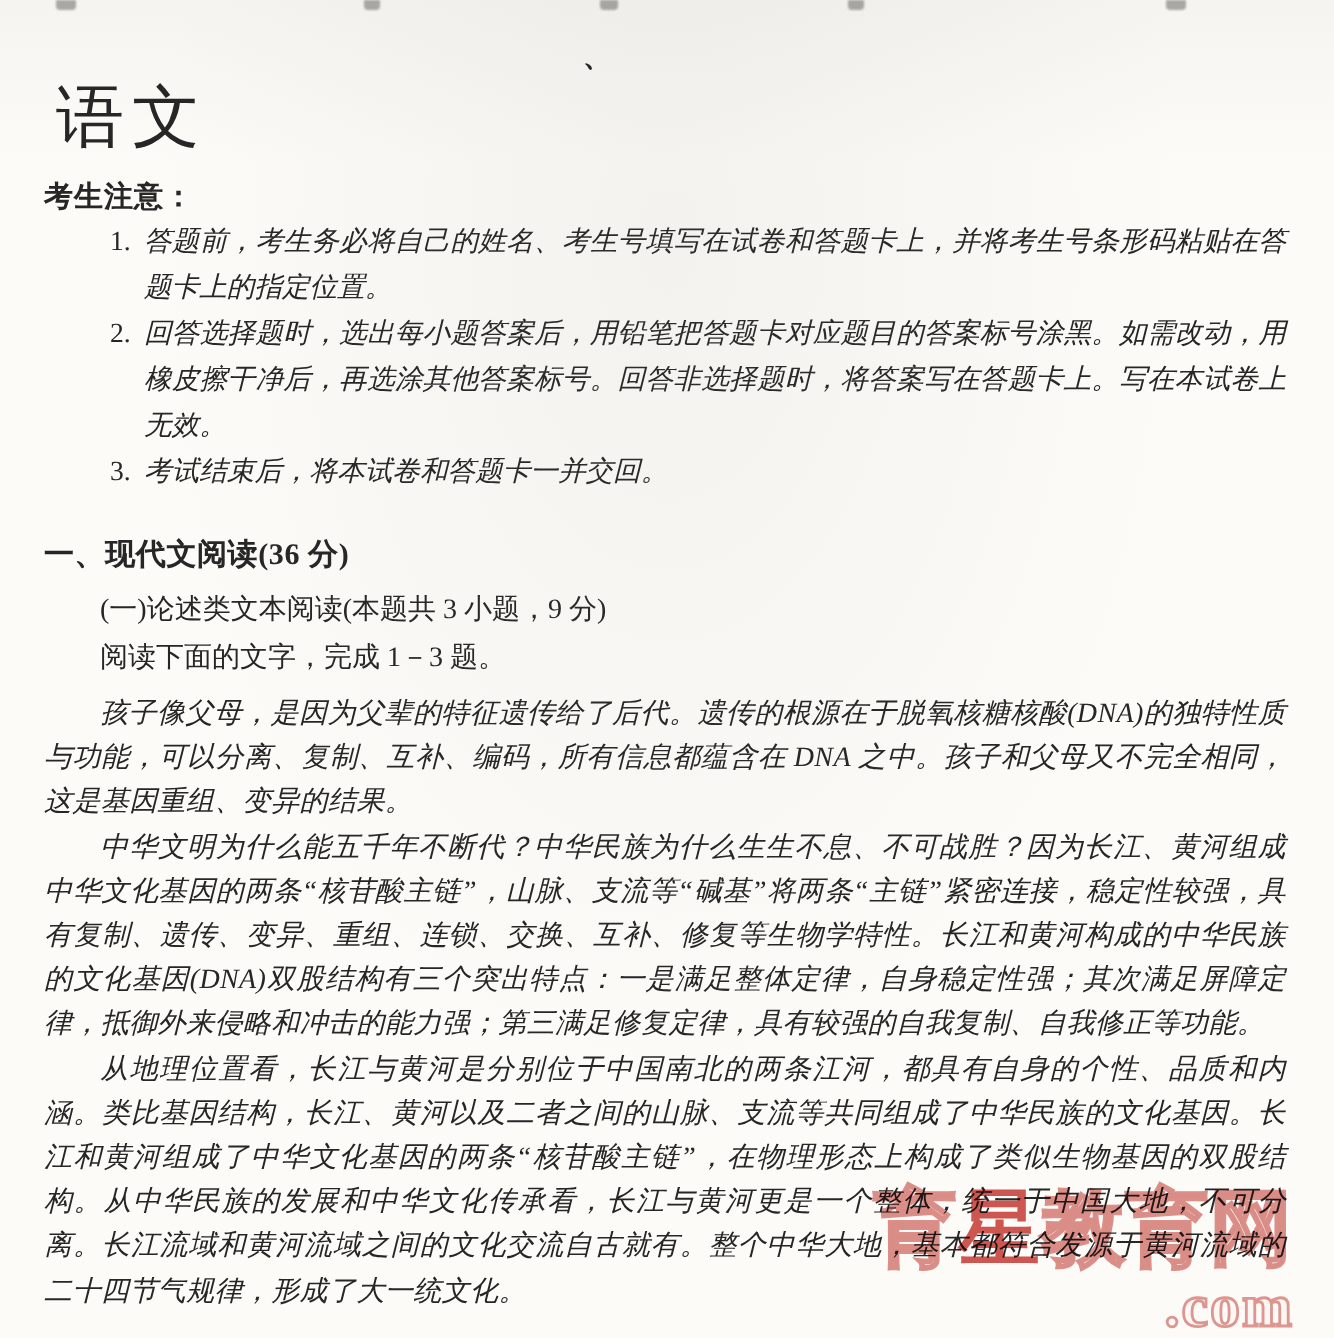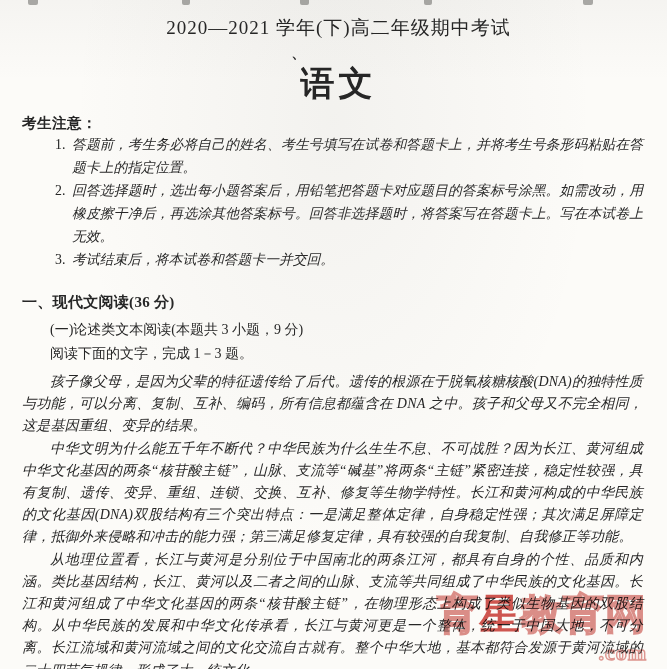--- a/index.html
+++ b/index.html
@@ -48,24 +48,23 @@
   }
   .divider-mark {
     text-align: center;
     font-size: 14px;
     line-height: 14px;
     margin-top: 7px;
     transform: translateX(-34px);
     font-weight: 700;
   }
   .subject-title {
-    text-align: center;
     font-size: 34px;
     line-height: 42px;
-    font-weight: 700;
+    font-weight: 400;
     letter-spacing: 4px;
     margin-top: 2px;
     transform: translateX(6px);
   }
   .notice-heading {
     font-size: 14.5px;
     font-weight: 700;
     line-height: 20px;
     margin-top: 8px;
     letter-spacing: 0.5px;
@@ -137,41 +136,40 @@
     font-weight: 700;
     color: rgba(246, 237, 235, 0.25);
     -webkit-text-stroke: 1.6px rgba(214, 118, 112, 0.8);
     letter-spacing: 1px;
   }
   .wm-char.solid {
     color: rgba(201, 58, 52, 0.85);
     -webkit-text-stroke: 0px;
   }
   .watermark-suffix {
-    font-size: 22px;
+    font-size: 30px;
     font-weight: 700;
     line-height: 28px;
     color: rgba(246, 237, 235, 0.2);
     -webkit-text-stroke: 1.4px rgba(214, 118, 112, 0.75);
     letter-spacing: 1px;
     margin-top: -6px;
   }
 </style>
 </head>
 <body>
 
 <div class="page">
 
   <span class="scan-speck" style="left:28px;width:10px;"></span>
   <span class="scan-speck" style="left:182px;width:8px;"></span>
   <span class="scan-speck" style="left:300px;width:9px;"></span>
   <span class="scan-speck" style="left:424px;width:8px;"></span>
   <span class="scan-speck" style="left:583px;width:10px;"></span>
 
-  <div class="exam-session">2020—2021 学年(下)高二年级期中考试</div>
   <div class="divider-mark">、</div>
   <div class="subject-title">语文</div>
 
   <div class="notice-heading">考生注意：</div>
 
   <div class="notice-list">
     <div class="notice-item">
       <span class="notice-num">1.</span>
       <span class="notice-text">答题前，考生务必将自己的姓名、考生号填写在试卷和答题卡上，并将考生号条形码粘贴在答题卡上的指定位置。</span>
     </div>

